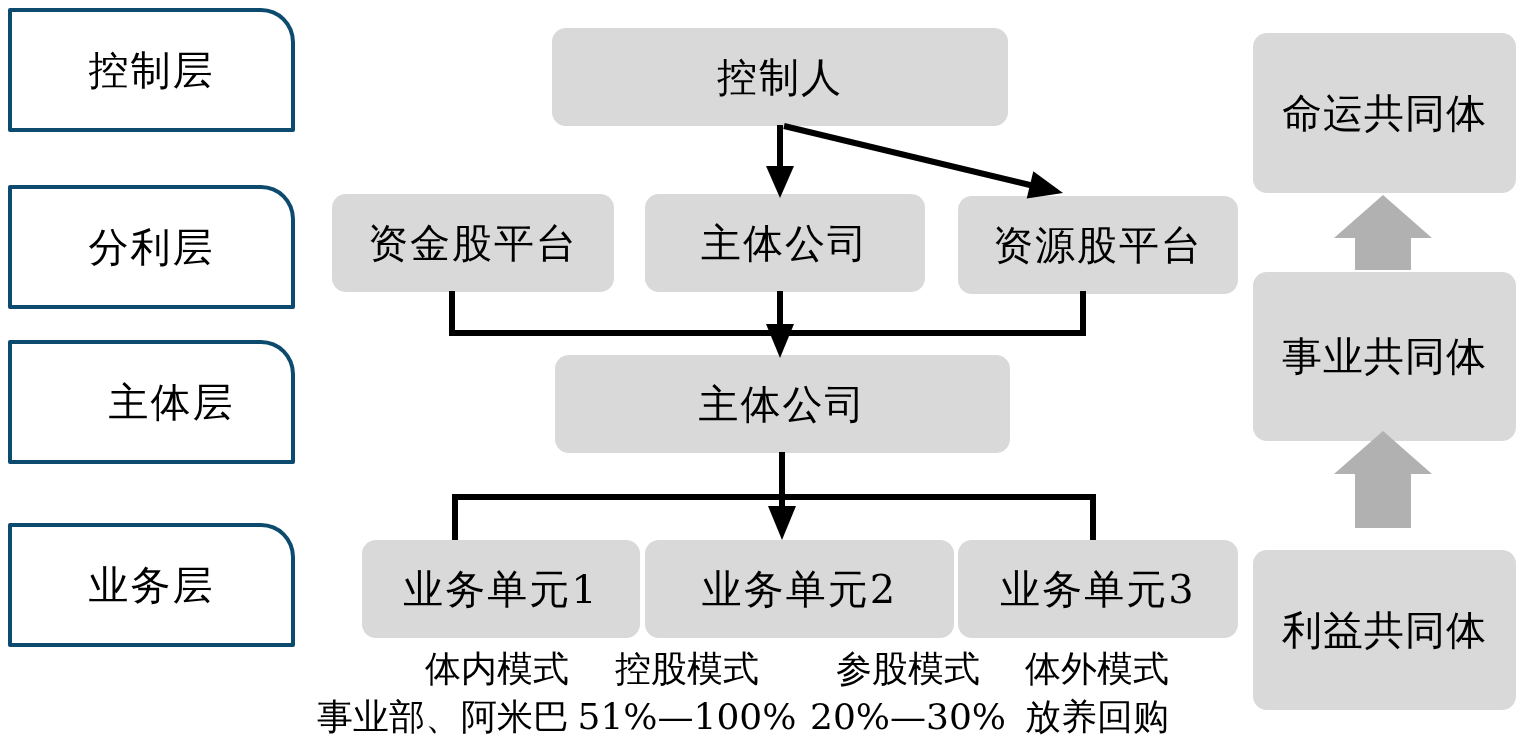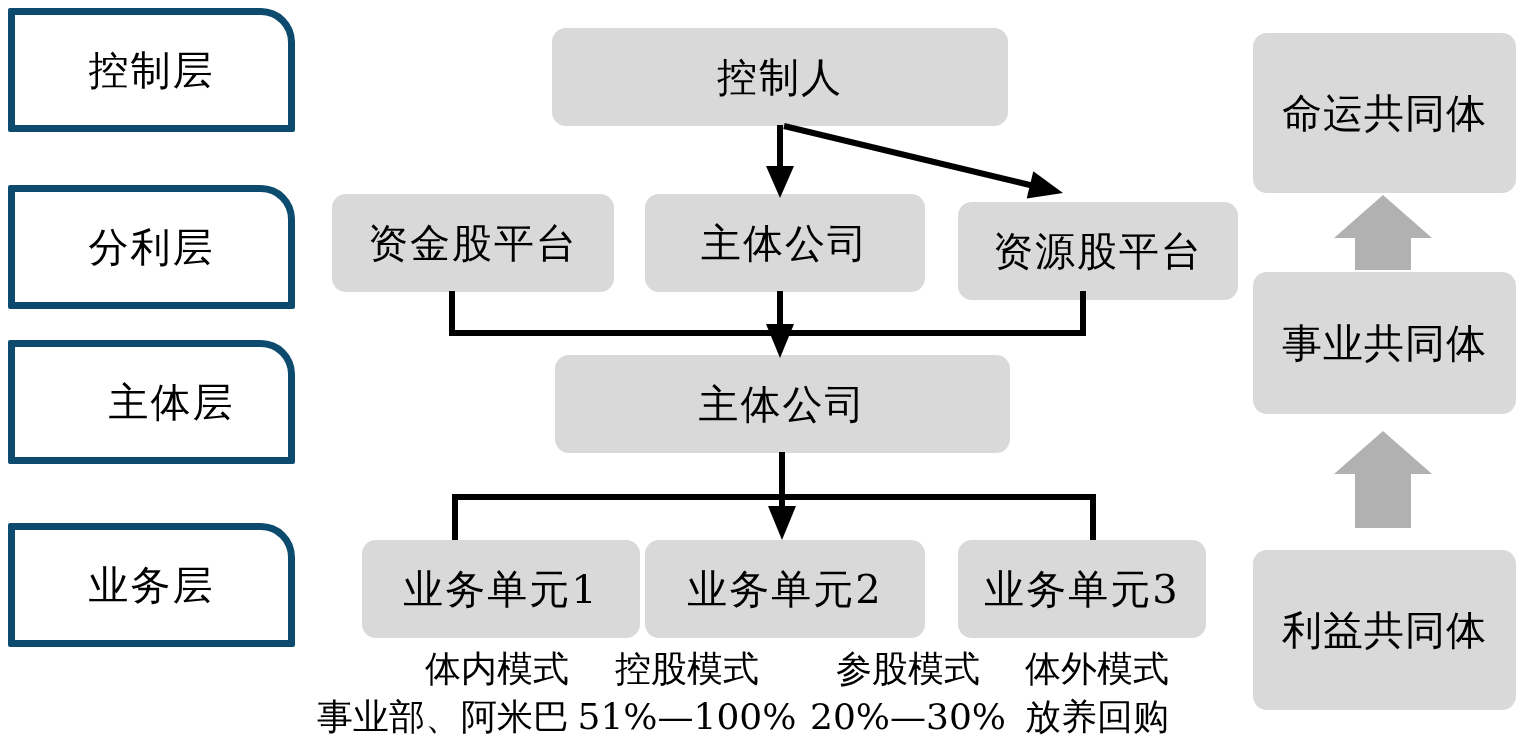--- a/index.html
+++ b/index.html
@@ -8,21 +8,21 @@
     width:1530px;height:747px;
     background:#ffffff;
     font-family:"DejaVu Serif","Liberation Serif",serif;
     color:#000;
     overflow:hidden;
   }
   
   .layer-box{
     position:absolute;left:8px;width:287px;height:124px;
     background:#ffffff;
-    border:7px solid #0c4a6e;
+    border:4px solid #0c4a6e;
     border-radius:2px 34px 2px 2px;
     display:flex;align-items:center;justify-content:center;
     font-size:40px;letter-spacing:2px;
     box-sizing:border-box;
     z-index:1;
   }
   
   .node{
     position:absolute;
     background:#d9d9d9;
@@ -76,42 +76,42 @@
   <div class="node" style="left:552px;top:28px;width:456px;height:98px;">
     <span>控制人</span>
   </div>
 
   <div class="node" style="left:332px;top:194px;width:282px;height:98px;">
     <span>资金股平台</span>
   </div>
   <div class="node" style="left:645px;top:194px;width:280px;height:98px;">
     <span>主体公司</span>
   </div>
-  <div class="node" style="left:958px;top:202px;width:280px;height:98px;">
+  <div class="node" style="left:958px;top:196px;width:280px;height:98px;">
     <span>资源股平台</span>
   </div>
 
   <div class="node" style="left:555px;top:355px;width:455px;height:98px;">
     <span>主体公司</span>
   </div>
 
   <div class="node" style="left:330px;top:540px;width:278px;height:98px;margin-left:32px;">
     <span>业务单元1</span>
   </div>
-  <div class="node" style="left:645px;top:540px;width:280px;height:98px;">
+  <div class="node" style="left:645px;top:540px;width:309px;height:98px;">
     <span>业务单元2</span>
   </div>
-  <div class="node" style="left:958px;top:540px;width:248px;height:98px;">
+  <div class="node" style="left:958px;top:540px;width:280px;height:98px;">
     <span>业务单元3</span>
   </div>
 
   <div class="community" style="top:33px;height:160px;">
     <span>命运共同体</span>
   </div>
-  <div class="community" style="top:272px;height:142px;">
+  <div class="community" style="top:272px;height:169px;">
     <span>事业共同体</span>
   </div>
   <div class="community" style="top:550px;height:160px;">
     <span>利益共同体</span>
   </div>
 
   <div class="mode-group" style="left:443px;text-align:right;">
     <div>体内模式</div>
     <div>事业部、阿米巴</div>
   </div>

